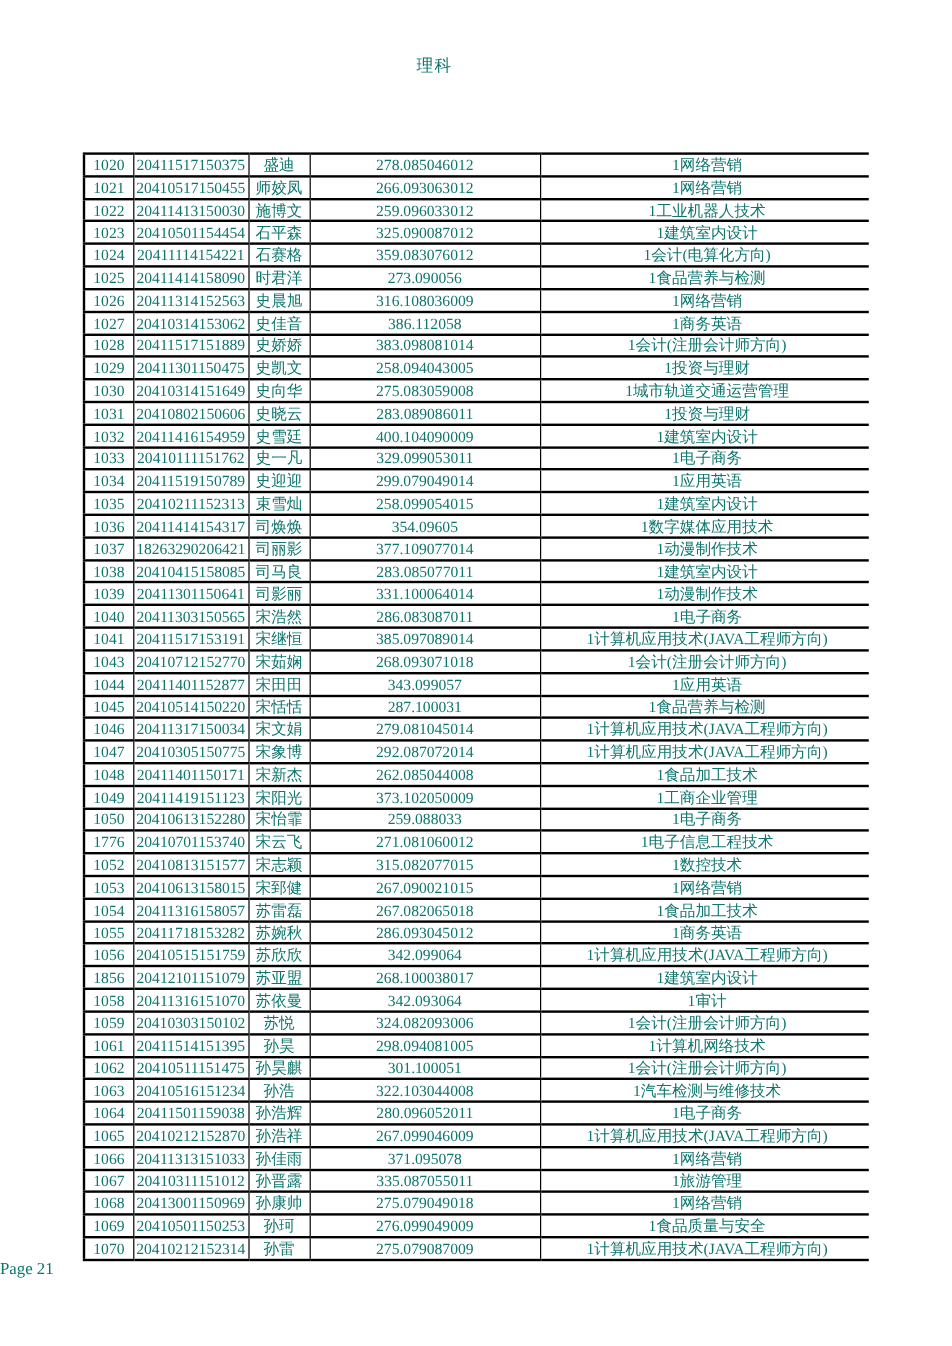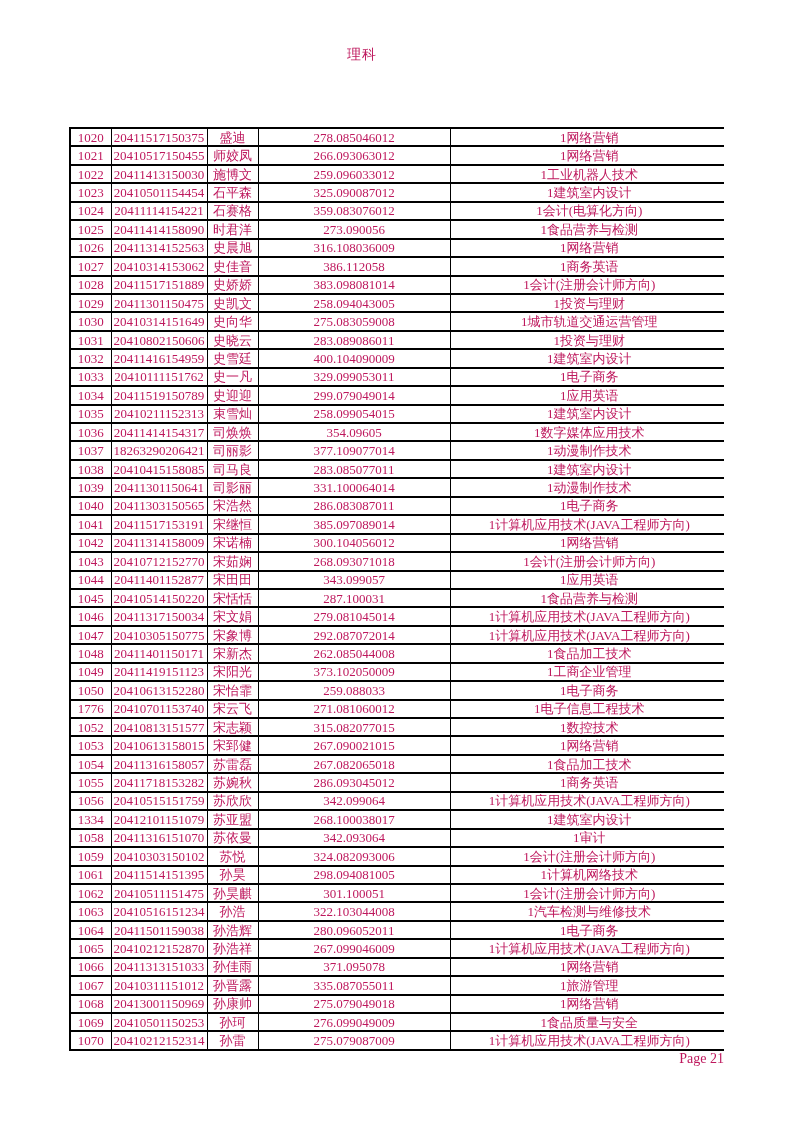--- a/index.html
+++ b/index.html
@@ -5,21 +5,21 @@
   html, body {
     margin: 0;
     padding: 0;
     background: #ffffff;
   }
   .page {
     position: relative;
     width: 724px;
     height: 1122px;
     background: #ffffff;
-    color: #be185d;
+    color: #0f766e;
     font-family: "Liberation Serif", "DejaVu Serif", serif;
     overflow: hidden;
   }
   .page-title {
     position: absolute;
     top: 46px;
     left: 0;
     width: 100%;
     text-align: center;
     font-size: 14px;
@@ -52,21 +52,21 @@
   col.c-no    { width: 41px; }
   col.c-id    { width: 96px; }
   col.c-name  { width: 51px; }
   col.c-score { width: 192px; }
   col.c-major { width: 279px; }
   .page-footer {
     position: absolute;
     top: 1051px;
     left: 0;
     width: 100%;
-    text-align: right;
+    text-align: left;
     font-size: 14px;
   }
 </style>
 </head>
 <body>
 
 <div class="page">
 
   <div class="page-title">理科</div>
 
@@ -227,27 +227,20 @@
           <td>1电子商务</td>
         </tr>
         <tr>
           <td>1041</td>
           <td>20411517153191</td>
           <td>宋继恒</td>
           <td>385.097089014</td>
           <td>1计算机应用技术(JAVA工程师方向)</td>
         </tr>
         <tr>
-          <td>1042</td>
-          <td>20411314158009</td>
-          <td>宋诺楠</td>
-          <td>300.104056012</td>
-          <td>1网络营销</td>
-        </tr>
-        <tr>
           <td>1043</td>
           <td>20410712152770</td>
           <td>宋茹娴</td>
           <td>268.093071018</td>
           <td>1会计(注册会计师方向)</td>
         </tr>
         <tr>
           <td>1044</td>
           <td>20411401152877</td>
           <td>宋田田</td>
@@ -332,21 +325,21 @@
           <td>1商务英语</td>
         </tr>
         <tr>
           <td>1056</td>
           <td>20410515151759</td>
           <td>苏欣欣</td>
           <td>342.099064</td>
           <td>1计算机应用技术(JAVA工程师方向)</td>
         </tr>
         <tr>
-          <td>1334</td>
+          <td>1856</td>
           <td>20412101151079</td>
           <td>苏亚盟</td>
           <td>268.100038017</td>
           <td>1建筑室内设计</td>
         </tr>
         <tr>
           <td>1058</td>
           <td>20411316151070</td>
           <td>苏依曼</td>
           <td>342.093064</td>

